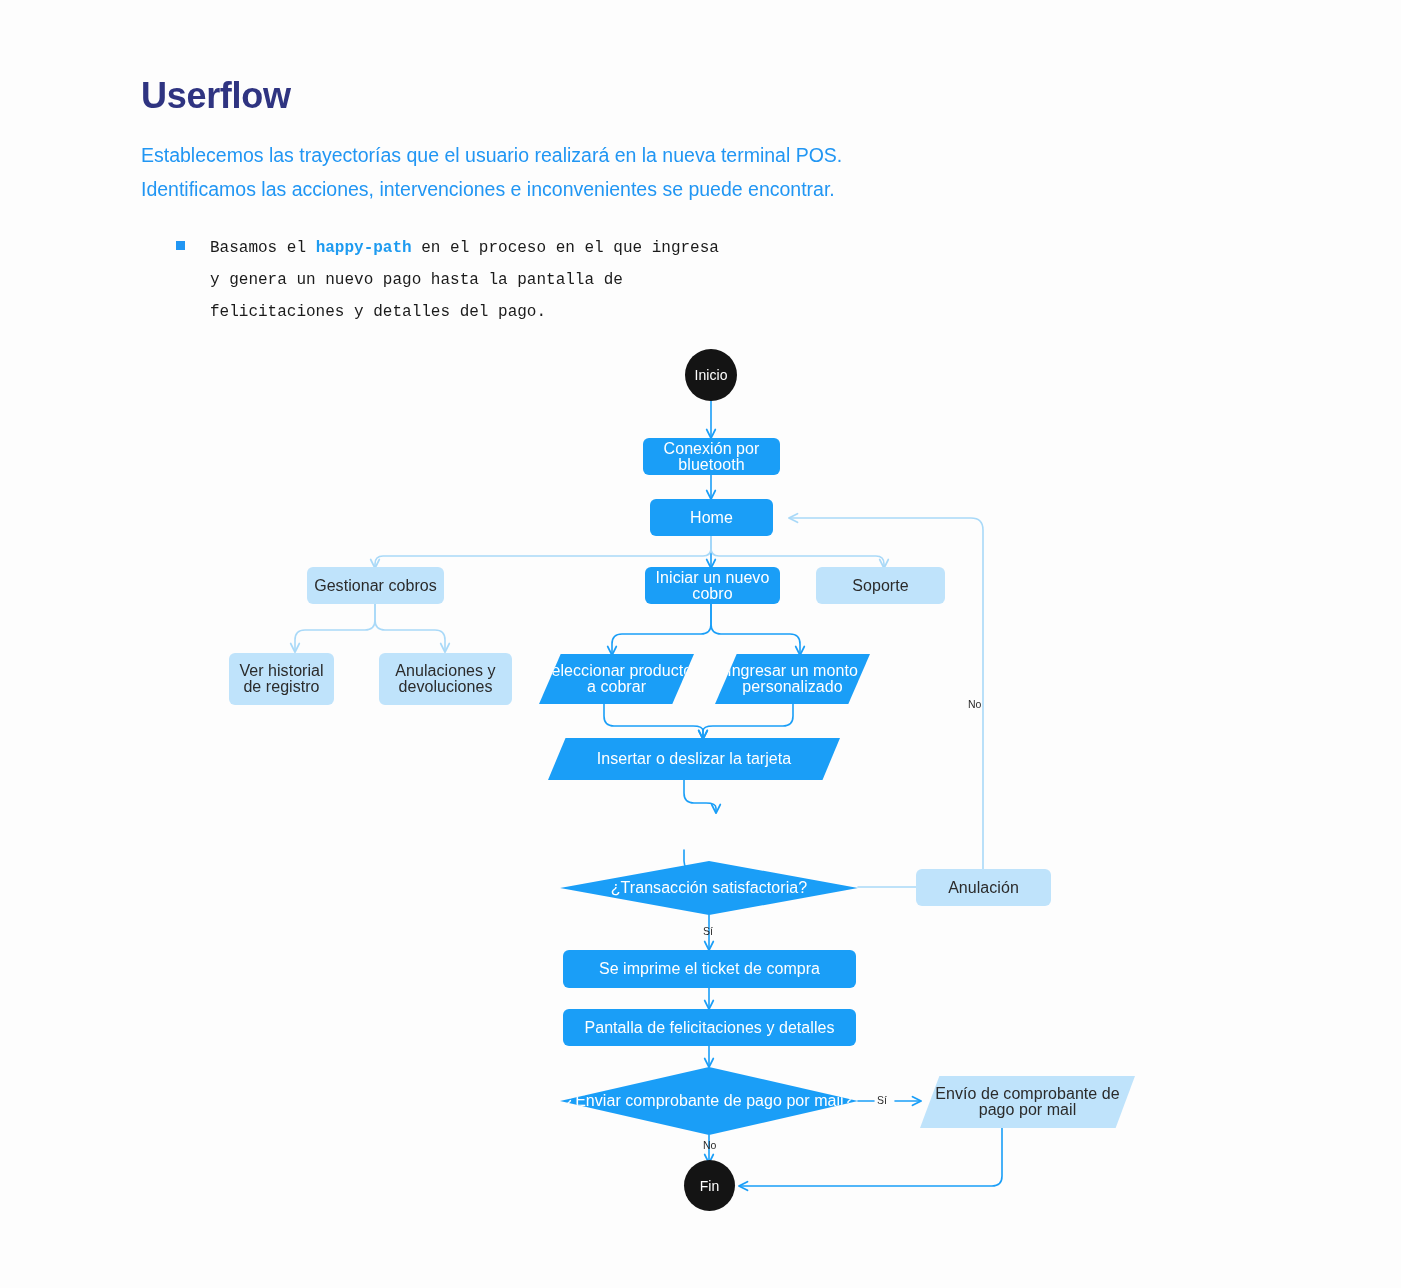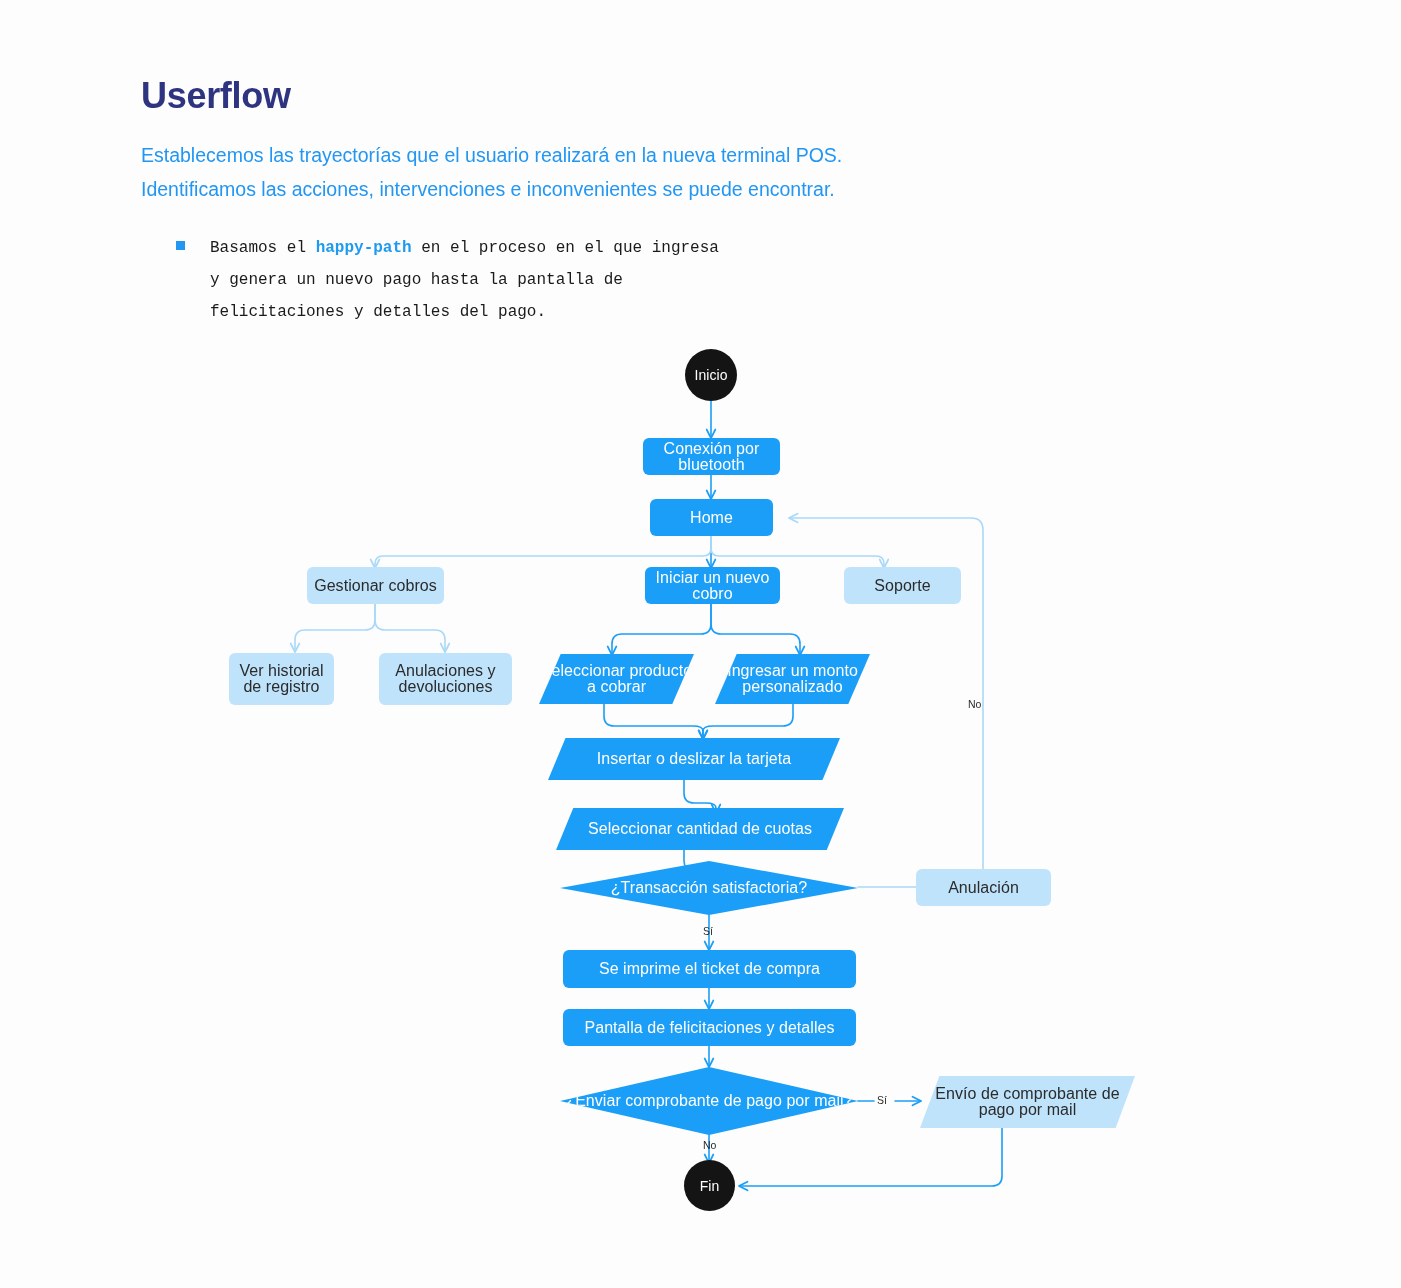--- a/index.html
+++ b/index.html
@@ -215,21 +215,21 @@
   </div>
 
   <div class="node n-rect-light" style="left:307px; top:567px; width:137px; height:37px;">
     <div class="node-label">Gestionar cobros</div>
   </div>
 
   <div class="node n-rect-strong" style="left:645px; top:567px; width:135px; height:37px;">
     <div class="node-label">Iniciar un nuevo cobro</div>
   </div>
 
-  <div class="node n-rect-light" style="left:844px; top:567px; width:117px; height:37px;">
+  <div class="node n-rect-light" style="left:816px; top:567px; width:129px; height:37px;">
     <div class="node-label">Soporte</div>
   </div>
 
   <div class="node n-rect-light" style="left:229px; top:653px; width:105px; height:52px;">
     <div class="node-label">Ver historial de registro</div>
   </div>
 
   <div class="node n-rect-light" style="left:379px; top:653px; width:133px; height:52px;">
     <div class="node-label">Anulaciones y devoluciones</div>
   </div>
@@ -239,23 +239,20 @@
   </div>
 
   <div class="node n-para-strong" style="left:715px; top:654px; width:155px; height:50px;">
     <div class="node-label">Ingresar un monto personalizado</div>
   </div>
 
   <div class="node n-para-wide" style="left:548px; top:738px; width:292px; height:42px;">
     <div class="node-label">Insertar o deslizar la tarjeta</div>
   </div>
 
-  <div class="node n-para-wide" style="left:556px; top:808px; width:288px; height:42px;">
-    <div class="node-label">Seleccionar cantidad de cuotas</div>
-  </div>
 
   <div class="node n-diamond" style="left:560px; top:861px; width:298px; height:54px;">
     <div class="node-label">¿Transacción satisfactoria?</div>
   </div>
 
   <div class="node n-rect-light" style="left:916px; top:869px; width:135px; height:37px;">
     <div class="node-label">Anulación</div>
   </div>
 
   <div class="node n-rect-strong" style="left:563px; top:1009px; width:293px; height:37px;">

